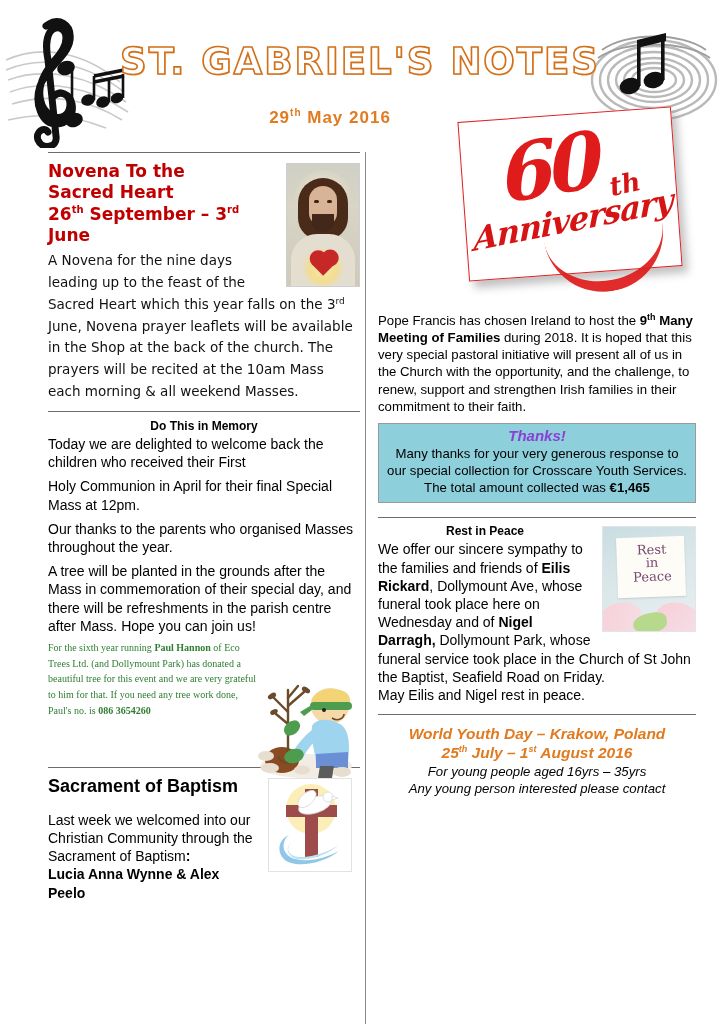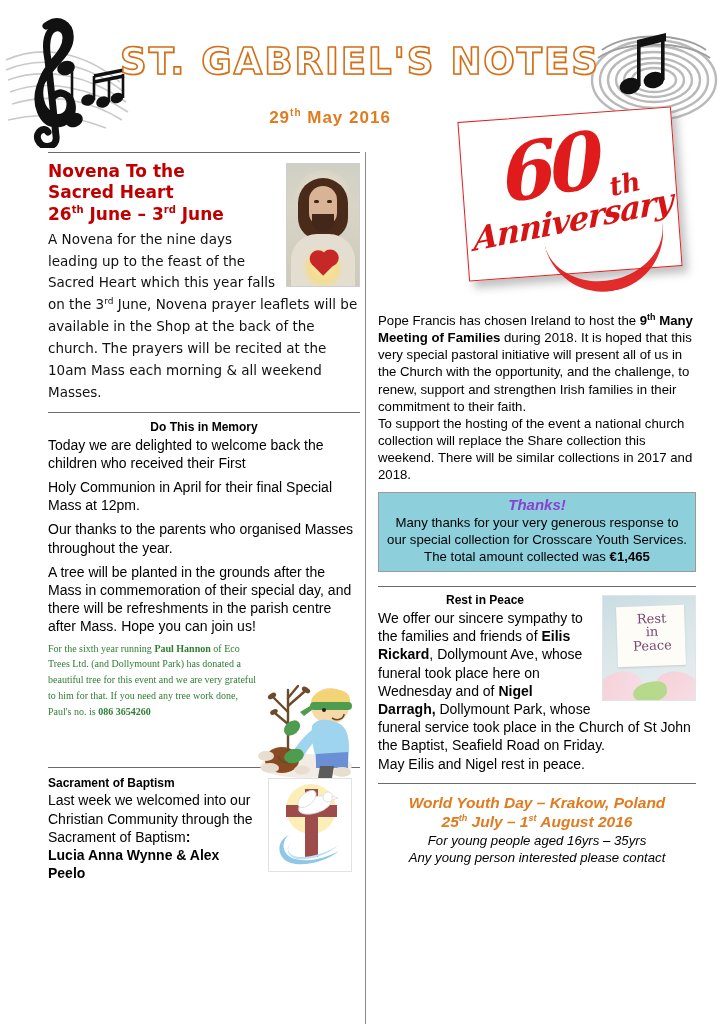--- a/index.html
+++ b/index.html
@@ -129,21 +129,21 @@
     font-size:10px;line-height:1.58;color:#2e7d32;
     width:215px;margin-top:5px;
   }
   .green-note b{font-weight:bold;}
 
   
   .tree-img{position:absolute;left:258px;top:668px;width:102px;height:112px;}
 
   .h-left-bold{
     font-family:"Liberation Sans", sans-serif;
-    font-size:12px;font-weight:bold;margin:0 0 1px 0;
+    font-size:18px;font-weight:bold;margin:0 0 14px 0;
   }
   .baptism-img{
     float:right;width:82px;height:92px;margin:2px 8px 4px 8px;
     border:1px solid #e2e2e2;position:relative;overflow:hidden;background:#fff;
   }
 
   
   .pope{
     font-family:"Liberation Sans", sans-serif;
     font-size:13.2px;line-height:1.30;color:#000;
@@ -276,21 +276,21 @@
         <div class="j-eyeL"></div>
           <div class="j-eyeR"></div>
           <div class="j-beard"></div>
         <div class="j-robe"></div>
           <div class="j-rays"></div>
           <div class="j-heart"></div>
       </div>
       <div class="h-novena novena-top">
         <span>Novena To the</span><br>
         <span>Sacred Heart</span><br>
-        <span>26</span><sup>th</sup><span> June – 3</span><sup>rd</sup><span> June</span>
+        <span>26</span><sup>th</sup><span> September – 3</span><sup>rd</sup><span> June</span>
       </div>
       <div class="novena-body"><span>A Novena for the nine days leading up to the feast of the Sacred Heart which this year falls on the 3</span><sup>rd</sup><span> June,   Novena prayer leaflets will be available in the Shop at the back of the church.  The prayers will be recited at the 10am Mass each morning &amp; all weekend Masses.</span></div>
     </div>
 
     <div class="hrule" style="margin-top:8px;"></div>
 
     <div class="sec">
       <div class="h-center">Do This in Memory</div>
       <div class="body-sans">
         <p>Today we are delighted to welcome back the children who received their First</p>
@@ -361,21 +361,20 @@
       </g>
     </svg>
   </div>
 
   <div class="col-right">
 
     <div style="height:160px;"></div>
 
     <div class="pope sec">
       <p><span>Pope Francis has chosen Ireland to host the </span><b><span>9</span><sup>th</sup><span> Many Meeting of Families</span></b><span> during 2018. It is hoped that this very special pastoral initiative will present all of us in the Church with the opportunity, and the challenge, to renew, support and strengthen Irish families in their commitment to their faith.</span></p>
-      <p>To support the hosting of the event a national church collection will replace the Share collection this weekend. There will be similar collections in 2017 and 2018.</p>
     </div>
 
     <div class="thanks-box">
       <div class="thanks-title">Thanks!</div>
       <div class="thanks-body"><span>Many thanks for your very generous response to our special collection for Crosscare Youth Services.  The total amount collected was </span><b>€1,465</b></div>
     </div>
 
     <div class="hrule" style="margin-top:14px;"></div>
 
     <div class="sec" style="margin-top:6px;">

